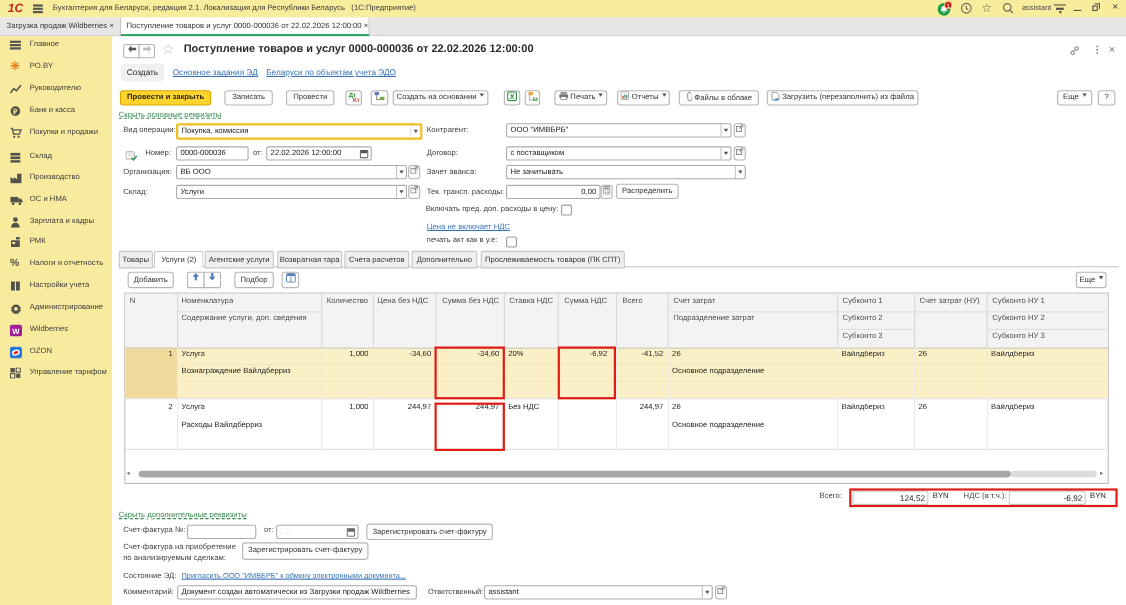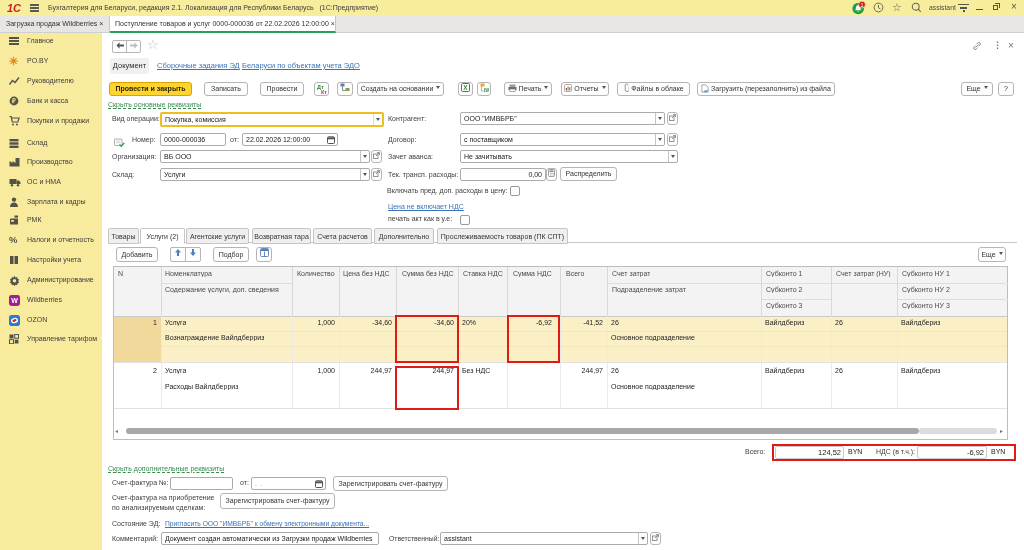--- a/index.html
+++ b/index.html
@@ -193,28 +193,29 @@
   </div>
   <div class="abs" id="content"></div>
 
   <div class="btn" style="left:112px;top:40px;width:15px;height:13px;line-height:11px;border-radius:2px 0 0 2px"><svg width="8" height="7" viewBox="0 0 8 7">
         <path d="M3.5 0.2L0.5 3.5l3 3.3V4.6H8V2.4H3.5z" fill="#555"></path>
       </svg></div>
   <div class="btn" style="left:126px;top:40px;width:15px;height:13px;line-height:11px;border-radius:0 2px 2px 0"><svg width="8" height="7" viewBox="0 0 8 7">
         <path d="M4.5 0.2l3 3.3-3 3.3V4.6H0V2.4h4.5z" fill="#BDBDBD"></path>
       </svg></div>
   <div class="abs" style="left:147px;top:37px;font-size:13px;color:#B9B9B9">☆</div>
+  <div class="abs" style="left:167px;top:39px;font-size:10px;font-weight:bold;color:#2b2b2b">Поступление товаров и услуг 0000-000036 от 22.02.2026 12:00:00</div>
   <svg class="abs" style="left:972px;top:42px" width="10" height="8" viewBox="0 0 10 8">
       <path d="M3.5 5.5l3-3M4.5 2.2l1.4-1.4a1.5 1.5 0 012.1 2.1L6.6 4.3M5.5 5.8L4.1 7.2a1.5 1.5 0 01-2.1-2.1l1.4-1.4" stroke="#8a8a8a" stroke-width="1" fill="none"></path>
     </svg>
   <div class="abs" style="left:993px;top:40px;font-size:9px;color:#777;font-weight:bold">⋮</div>
   <div class="abs" style="left:1008px;top:40px;font-size:10px;color:#777">×</div>
 
-  <div class="abs" style="left:110px;top:58px;width:39px;height:16px;background:#F0F0F0;border-radius:3px;font-size:7.5px;color:#2b2b2b;text-align:center;line-height:15px">Документ</div>
-  <div class="link" style="left:157px;top:61px;font-size:7.5px">Сборочные задания ЭД</div>
+  <div class="abs" style="left:110px;top:58px;width:39px;height:16px;background:#F0F0F0;border-radius:3px;font-size:7.5px;color:#2b2b2b;text-align:center;line-height:15px">Создать</div>
+  <div class="link" style="left:157px;top:61px;font-size:7.5px">Основное задания ЭД</div>
   <div class="link" style="left:242px;top:61px;font-size:7.5px">Беларуси по объектам учета ЭДО</div>
 
   <div class="abs" style="left:109px;top:82px;width:83px;height:14px;background:#FFD42E;border:1px solid #D8A500;border-radius:3px;font-size:7px;font-weight:bold;color:#2e2600;text-align:center;line-height:12px">Провести и закрыть</div>
   <div class="btn" style="left:204px;top:82px;width:44px;line-height:12px">Записать</div>
   <div class="btn" style="left:260px;top:82px;width:44px;line-height:12px">Провести</div>
   <div class="btn" style="left:314px;top:82px;width:15px;height:14px">
       <span style="position:absolute;left:2px;top:1px;font-size:5.5px;font-weight:bold;color:#2e8b3a">Дт</span>
       <span style="position:absolute;left:6px;top:6px;font-size:5.5px;font-weight:bold;color:#C0392E">Кт</span>
     </div>
   <div class="btn" style="left:337px;top:82px;width:16px;line-height:12px"><svg width="10" height="9" viewBox="0 0 10 9">

